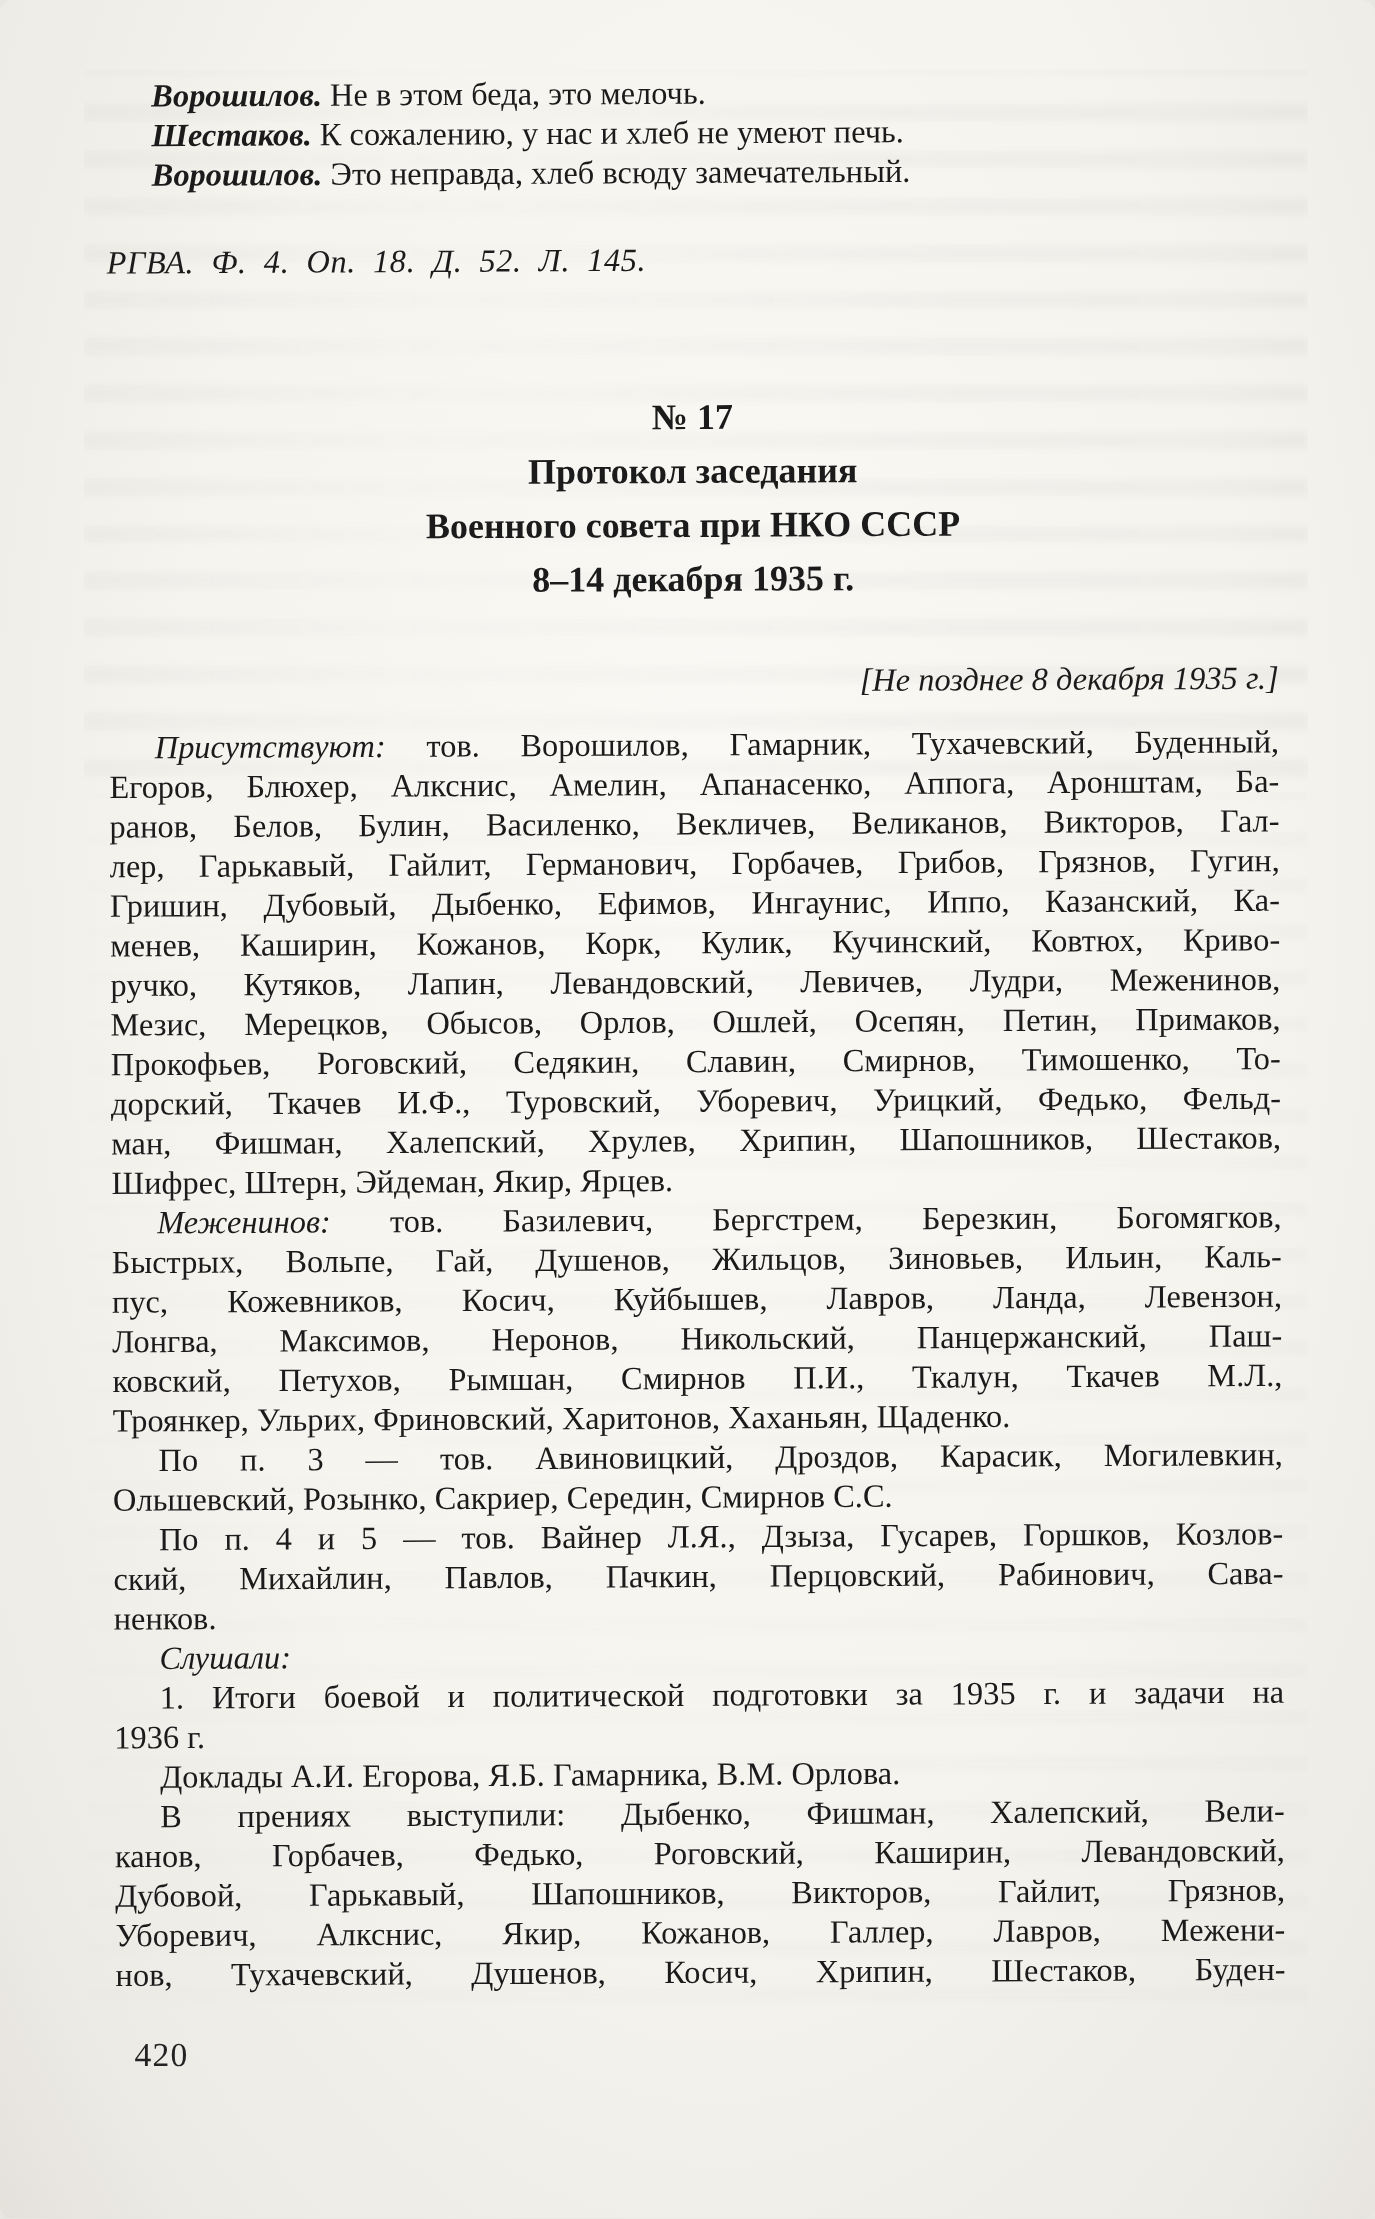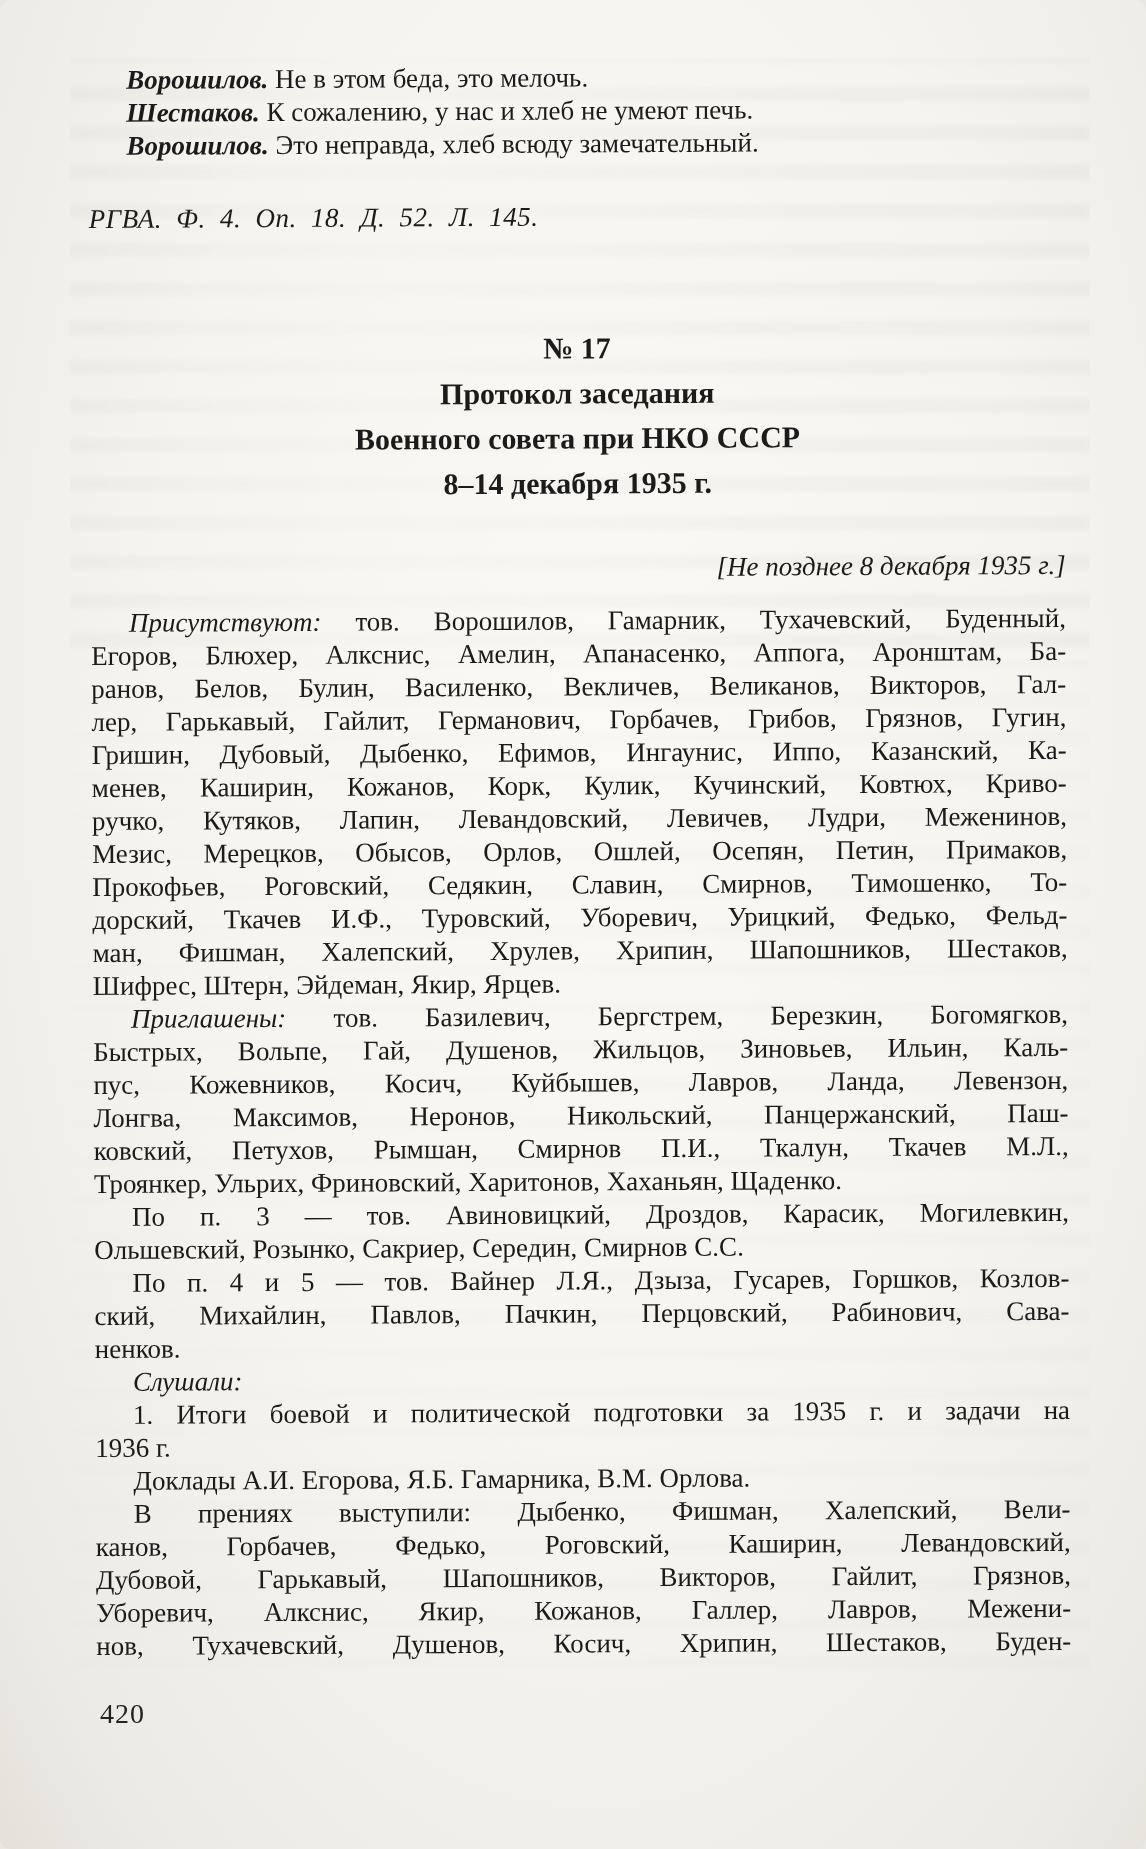--- a/index.html
+++ b/index.html
@@ -51,21 +51,21 @@
   .archive { margin-top: 40px; word-spacing: 7px; letter-spacing: .5px; }
 
   .heading { margin-top: 92px; text-align: center; font-weight: bold;
              font-size: 30px; line-height: 45px; }
 
   .datenote { margin-top: 46px; text-align: right; }
 
   #paragraphs { margin-top: 20px; }
 
   .pagenum {
-    position: absolute; left: 100px; top: 1698px;
+    position: absolute; left: 112px; top: 1698px;
     font-size: 28px; color: #232323; letter-spacing: 1px;
   }
 </style>
 </head>
 <body>
 
 <div class="page">
   <div class="ghost g1"></div>
   <div class="ghost g2"></div>
 
@@ -97,21 +97,21 @@
           <div class="line just">Гришин, Дубовый, Дыбенко, Ефимов, Ингаунис, Иппо, Казанский, Ка-</div>
           <div class="line just">менев, Каширин, Кожанов, Корк, Кулик, Кучинский, Ковтюх, Криво-</div>
           <div class="line just">ручко, Кутяков, Лапин, Левандовский, Левичев, Лудри, Меженинов,</div>
           <div class="line just">Мезис, Мерецков, Обысов, Орлов, Ошлей, Осепян, Петин, Примаков,</div>
           <div class="line just">Прокофьев, Роговский, Седякин, Славин, Смирнов, Тимошенко, То-</div>
           <div class="line just">дорский, Ткачев И.Ф., Туровский, Уборевич, Урицкий, Федько, Фельд-</div>
           <div class="line just">ман, Фишман, Халепский, Хрулев, Хрипин, Шапошников, Шестаков,</div>
           <div class="line">Шифрес, Штерн, Эйдеман, Якир, Ярцев.</div>
         </div>
         <div>
-          <div class="line just first"><span class="it">Приглашены:</span> тов. Базилевич, Бергстрем, Березкин, Богомягков,</div>
+          <div class="line just first"><span class="it">Меженинов:</span> тов. Базилевич, Бергстрем, Березкин, Богомягков,</div>
           <div class="line just">Быстрых, Вольпе, Гай, Душенов, Жильцов, Зиновьев, Ильин, Каль-</div>
           <div class="line just">пус, Кожевников, Косич, Куйбышев, Лавров, Ланда, Левензон,</div>
           <div class="line just">Лонгва, Максимов, Неронов, Никольский, Панцержанский, Паш-</div>
           <div class="line just">ковский, Петухов, Рымшан, Смирнов П.И., Ткалун, Ткачев М.Л.,</div>
           <div class="line">Троянкер, Ульрих, Фриновский, Харитонов, Хаханьян, Щаденко.</div>
         </div>
         <div>
           <div class="line just first">По п. 3 — тов. Авиновицкий, Дроздов, Карасик, Могилевкин,</div>
           <div class="line">Ольшевский, Розынко, Сакриер, Середин, Смирнов С.С.</div>
         </div>

